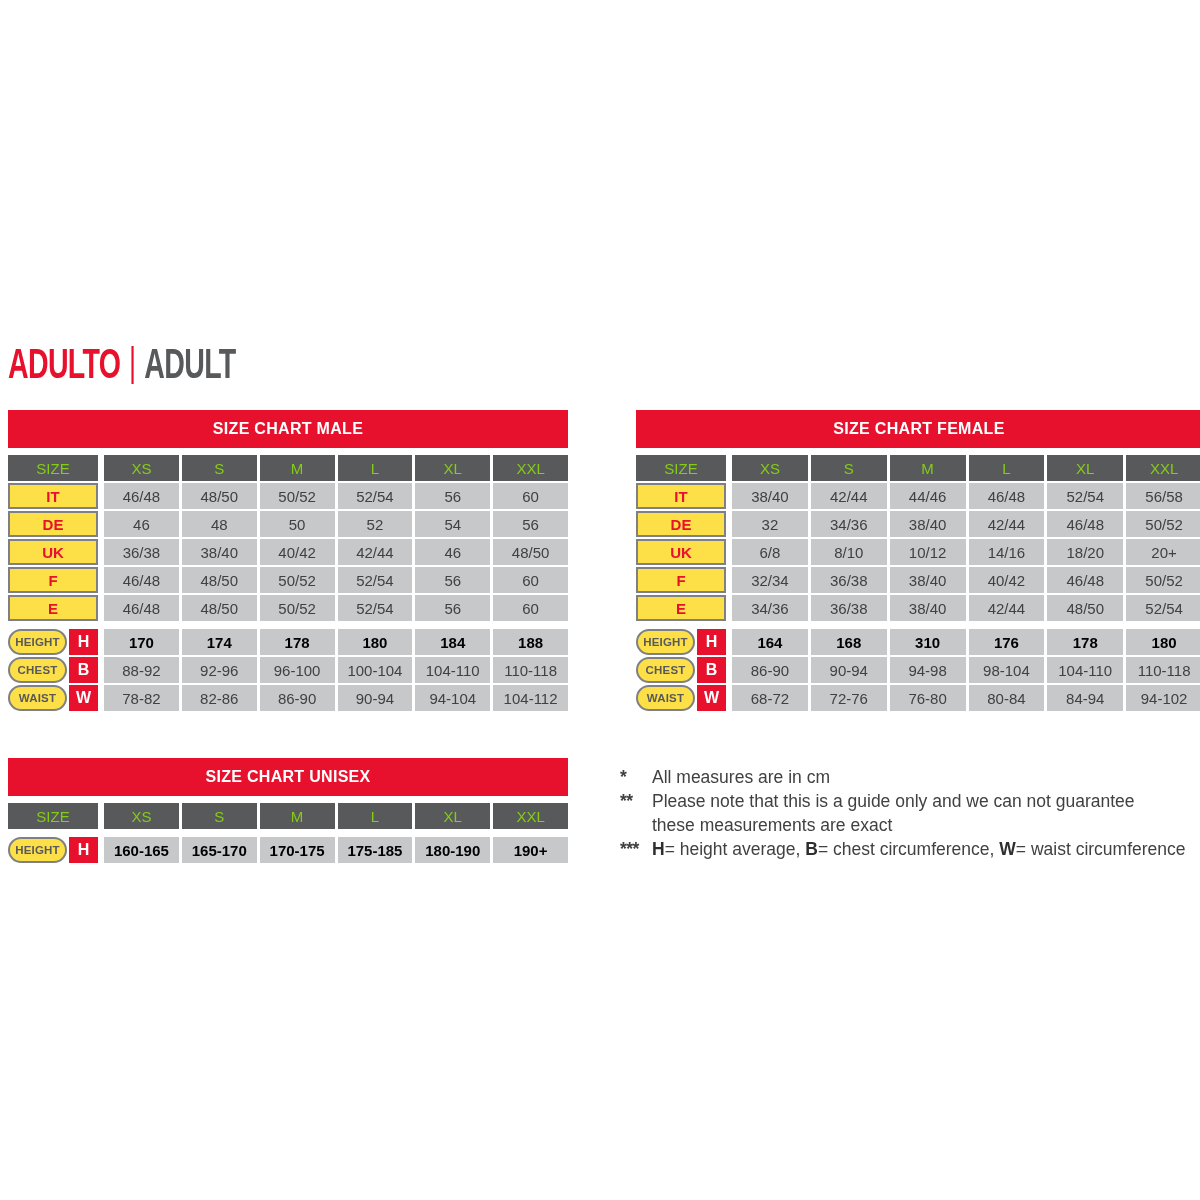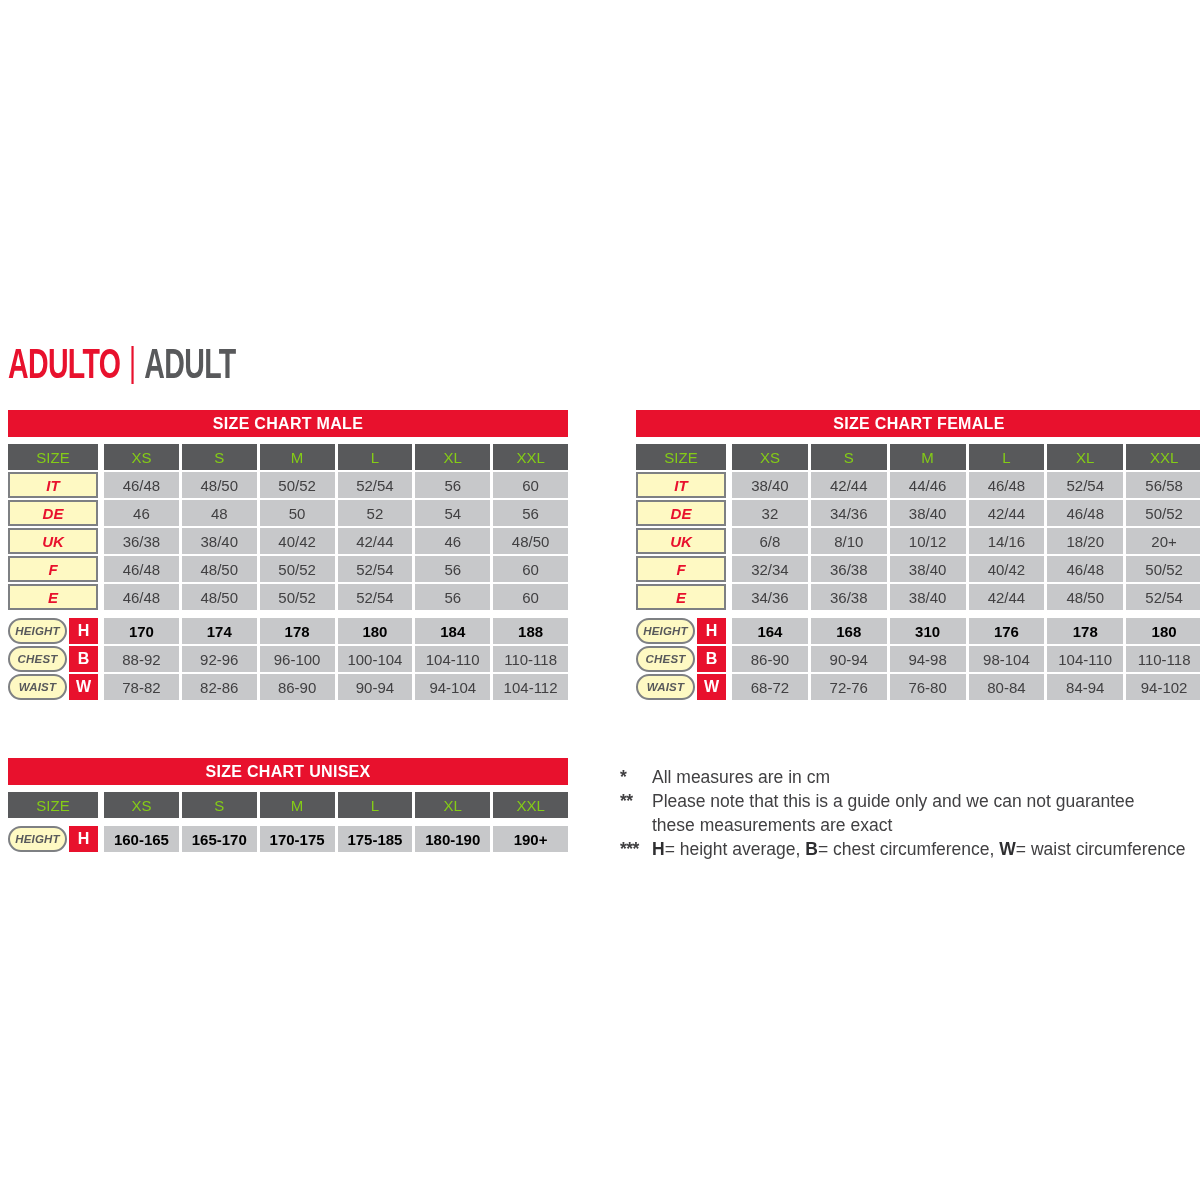--- a/index.html
+++ b/index.html
@@ -25,36 +25,36 @@
   .t-sep{color:var(--red);font-weight:400;font-size:40px;position:relative;top:-2px;}
   .t-gray{color:var(--darkgray);}
 
   
   .chart{position:absolute;}
   .chart-male{left:8px;top:410px;width:560px;}
   .chart-female{left:636px;top:410px;width:566px;}
   .chart-unisex{left:8px;top:758px;width:560px;}
 
   .bar{
-    height:27px;margin-bottom:7px;background:var(--red);
+    height:38px;margin-bottom:7px;background:var(--red);
     color:#fff;font-size:16px;font-weight:700;letter-spacing:.3px;
     display:flex;align-items:center;justify-content:center;
   }
   .row{
     display:grid;grid-template-columns:90px 0px repeat(6,1fr);
     column-gap:3px;height:26px;margin-bottom:2px;
   }
   .spacer{height:6px;}
   .cell{display:flex;align-items:center;justify-content:center;}
   .hcell{background:var(--darkgray);color:#84cc16;font-size:15px;}
   .vcell{background:var(--cellgray);color:var(--textdark);font-size:15px;}
   .vbold{font-weight:700;color:#000000;text-align:right;}
   .labelbox{
-    background:#fef9c3;border:2px solid var(--bordergray);
-    color:var(--red);font-size:15px;font-weight:700;font-style:italic;
+    background:#fde047;border:2px solid var(--bordergray);
+    color:var(--red);font-size:15px;font-weight:700;
   }
   .measure-label{display:flex;gap:2px;}
   .measure-label .mlabel{flex:1;color:var(--darkgray);font-size:11.5px;font-weight:700;letter-spacing:.2px;border-radius:13px;}
   .codebox{width:29px;background:var(--red);color:#fff;font-size:16px;font-weight:700;}
 
   
   .footnotes{position:absolute;left:620px;top:765px;width:575px;color:var(--textdark);}
   .fn-item{display:flex;font-size:17.5px;line-height:24px;}
   .fn-marker{width:32px;flex:0 0 32px;font-weight:700;letter-spacing:-.5px;}
   .fn-text{flex:1;}

